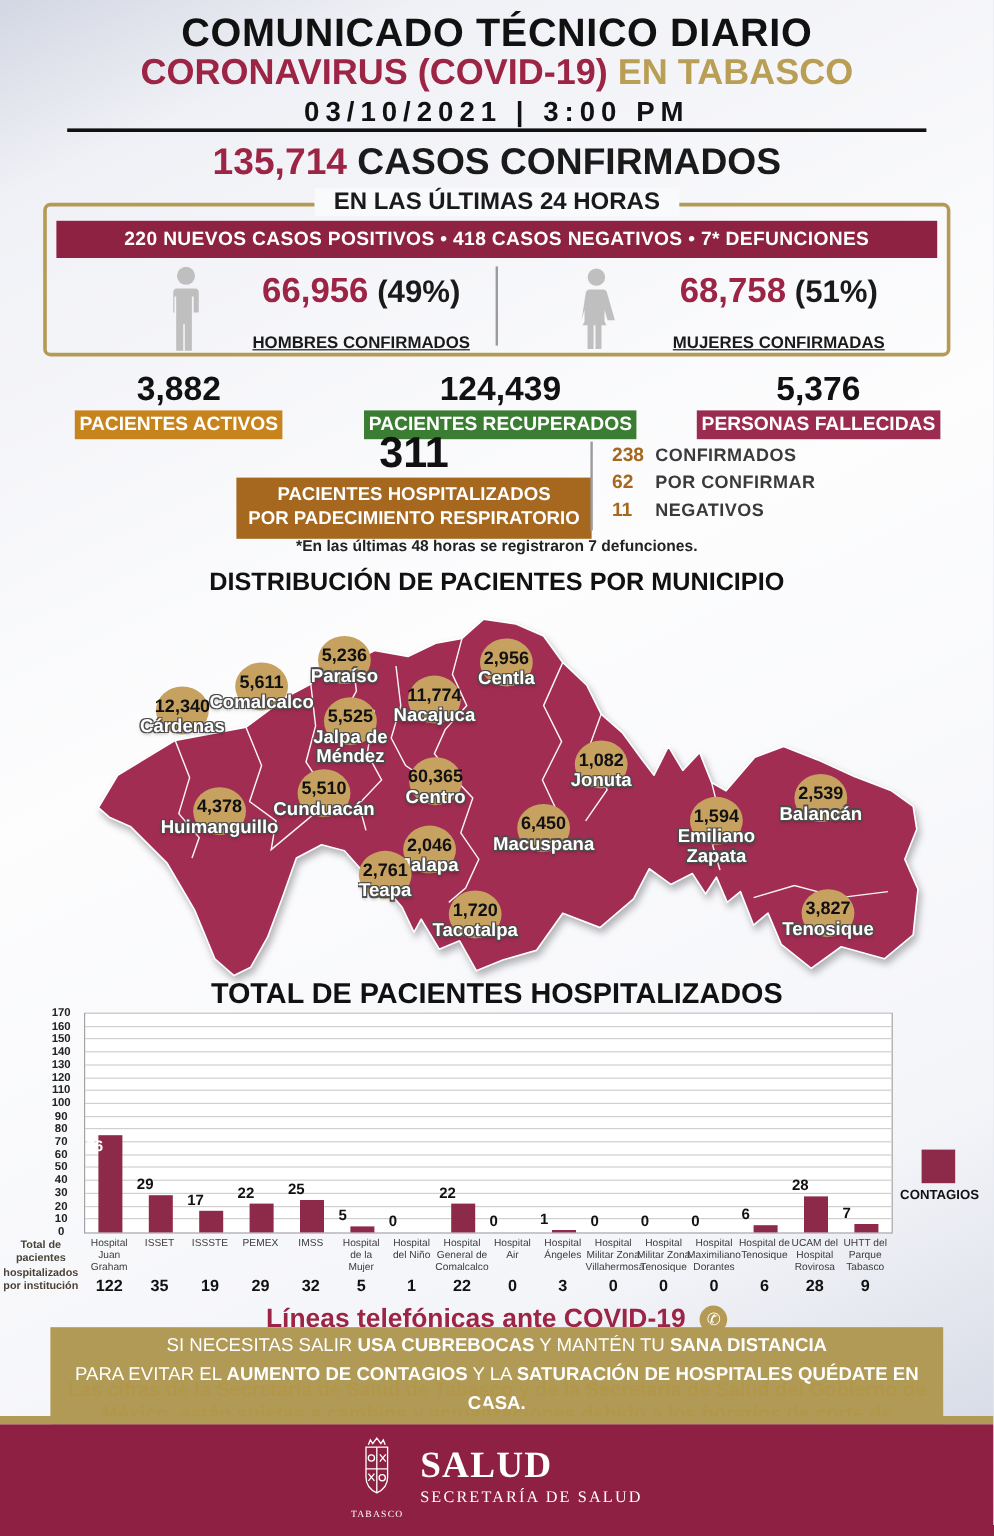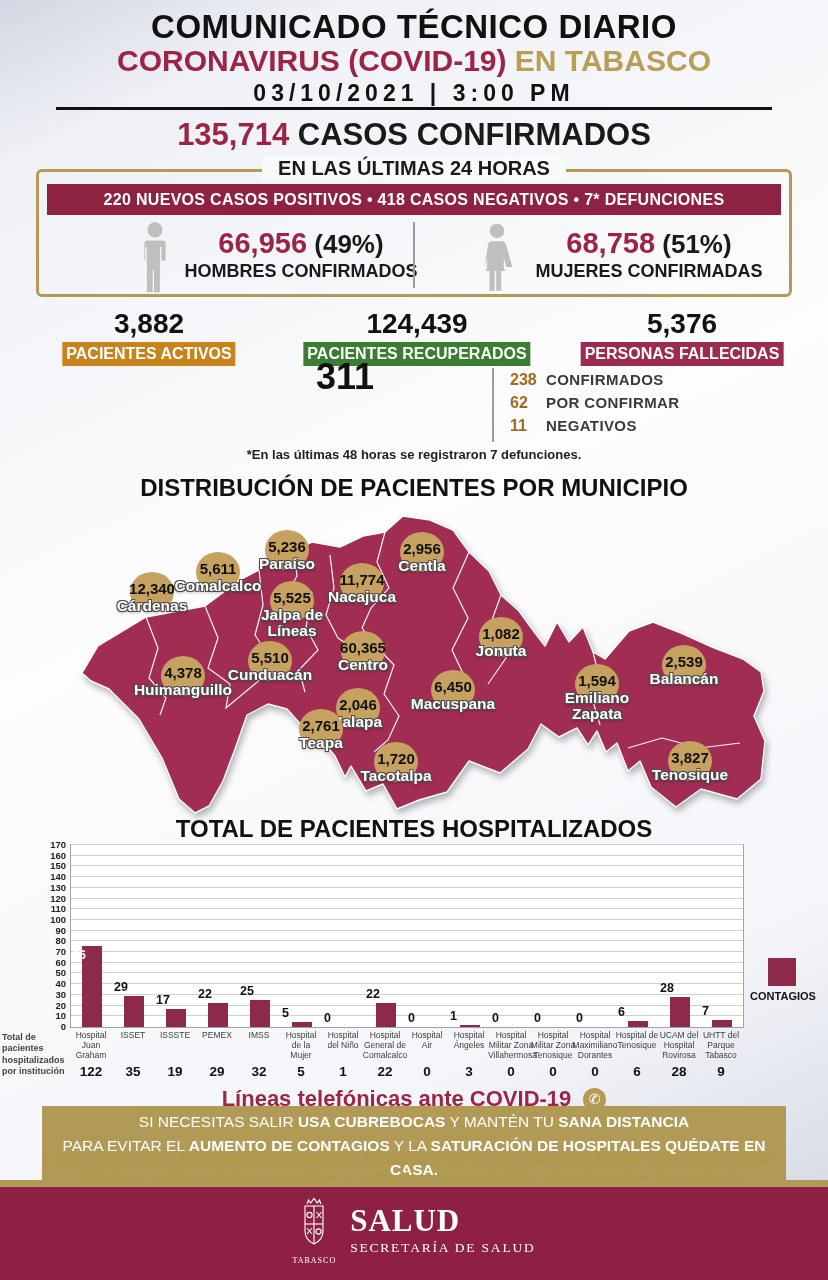--- a/index.html
+++ b/index.html
@@ -23,61 +23,61 @@
 
   .goldbox{left:36px;top:169px;width:750px;height:122px;border:3px solid #b49a55;border-radius:6px;}
   .legend24{position:absolute;left:50%;top:-15px;transform:translateX(-50%);
     font-size:20px;font-weight:700;color:#1a1a1a;background:#f9fafc;padding:0 16px;white-space:nowrap;}
   .banner220{position:absolute;left:8px;right:8px;top:12px;height:31px;background:#8e2243;
     color:#fff;font-size:16px;font-weight:800;line-height:31px;text-align:center;letter-spacing:.3px;}
   .gicon{position:absolute;width:44px;height:72px;fill:#bfbfbf;}
   .gstats{position:absolute;width:268px;text-align:center;}
   .gstats .v{font-size:29px;font-weight:800;color:#9c2444;}
   .gstats .p{font-size:26px;font-weight:700;color:#1a1a1a;}
-  .gstats .l{font-size:18px;font-weight:700;color:#1a1a1a;margin-top:1px;}
+  .gstats .l{font-size:14px;font-weight:700;color:#1a1a1a;margin-top:17px;text-decoration:underline;}
   .gdivider{position:absolute;left:413px;top:222px;width:2px;height:66px;background:#9a9aa0;}
 
   
   .card{position:absolute;top:308px;transform:translateX(-50%);text-align:center;white-space:nowrap;}
   .card .cv{font-size:28px;font-weight:800;color:#111;}
   .card .cl{display:inline-block;margin-top:2px;padding:3px 4px;font-size:16px;font-weight:800;color:#fff;}
   .card:nth-child(1){left:149px;} .card:nth-child(2){left:417px;} .card:nth-child(3){left:682px;}
 
   
   .h311v{left:200px;top:356px;width:290px;text-align:center;font-size:36px;font-weight:800;color:#111;}
   .h311box{left:197px;top:398px;width:296px;background:#a5681e;color:#fff;text-align:center;
     font-size:15.5px;font-weight:800;line-height:1.32;padding:5px 0;}
   .vline{left:492px;top:368px;width:2px;height:74px;background:#9a9aa0;}
   .breakdown{left:510px;top:371px;}
   .brow{margin-bottom:5px;white-space:nowrap;}
   .brow .bn{display:inline-block;width:36px;font-size:16px;font-weight:800;color:#a5681e;}
   .brow .bl{font-size:15px;font-weight:700;color:#3a3a3a;letter-spacing:.4px;}
   .footnote{top:447px;font-size:13px;font-weight:600;color:#222;}
 
-  .mapTitle{top:474px;font-size:24px;font-weight:800;color:#111;}
+  .mapTitle{top:474px;font-size:21px;font-weight:800;color:#111;}
   .mapsvg{left:0;top:500px;}
   .mun{position:absolute;width:130px;margin-left:-65px;text-align:center;z-index:3;}
   .mun-ell{position:absolute;left:50%;top:-8px;transform:translateX(-50%);
     width:44px;height:40px;background:#c6a160;border-radius:50%;}
   .mun-v{position:relative;font-size:15px;font-weight:800;color:#111;white-space:nowrap;}
   .mun-n{position:relative;display:block;font-size:15.5px;font-weight:800;color:#fff;line-height:1.02;
     white-space:pre-line;
     text-shadow:-1px -1px 0 #4c4c4c,1px -1px 0 #4c4c4c,-1px 1px 0 #4c4c4c,1px 1px 0 #4c4c4c,0 2px 3px rgba(0,0,0,.35);}
 
   .chartTitle{top:815px;font-size:24px;font-weight:800;color:#111;}
   .plot{left:70px;top:844px;width:672px;height:182px;background:#fff;border:1px solid #a3a3a3;}
   .grid{position:absolute;left:0;width:100%;height:1px;background:#cfcfcf;}
-  .ylab{position:absolute;width:30px;text-align:right;font-size:9.5px;font-weight:600;color:#222;}
+  .ylab{position:absolute;width:30px;text-align:center;font-size:9.5px;font-weight:600;color:#222;}
   .bar{position:absolute;background:#8e2a49;}
   .bval{position:absolute;text-align:left;font-size:12.5px;font-weight:800;color:#111;white-space:nowrap;}
   .bval.inbar{color:#fff;}
   .xlab{position:absolute;top:1030px;text-align:center;font-size:8.5px;font-weight:500;color:#3d3d3d;
     line-height:1.18;white-space:pre-line;}
   .tot{position:absolute;top:1064px;text-align:center;font-size:13.5px;font-weight:800;color:#111;}
-  .rowhdr{left:2px;top:1032px;width:64px;text-align:left;font-size:9px;font-weight:800;color:#4b4238;
+  .rowhdr{left:2px;top:1032px;width:64px;text-align:center;font-size:9px;font-weight:800;color:#4b4238;
     line-height:1.25;white-space:pre-line;}
   .legendbox{left:768px;top:958px;width:28px;height:28px;background:#8e2a49;}
   .legendlab{left:740px;top:990px;width:86px;text-align:center;font-size:11px;font-weight:800;color:#111;}
 
   .phones{top:1086px;display:flex;justify-content:center;align-items:center;gap:12px;white-space:nowrap;}
   .phlabel{font-size:22px;font-weight:800;color:#9c2444;}
   .phicon{display:inline-flex;width:23px;height:23px;border-radius:50%;background:#b49a55;color:#fff;
     align-items:center;justify-content:center;font-size:14px;}
   .phnum{font-size:21px;font-weight:800;color:#111;}
   .phsep{font-size:18px;font-weight:400;color:#333;margin:0 10px;}
@@ -133,20 +133,22 @@
   </div>
   <div class="abs gdivider"></div>
 
   <div id="status-cards">
       <div class="card"><div class="cv">3,882</div><div class="cl" style="background: rgb(200, 132, 28);">PACIENTES ACTIVOS</div></div>
       <div class="card"><div class="cv">124,439</div><div class="cl" style="background: rgb(59, 125, 51);">PACIENTES RECUPERADOS</div></div>
       <div class="card"><div class="cv">5,376</div><div class="cl" style="background: rgb(156, 43, 80);">PERSONAS FALLECIDAS</div></div>
     </div>
 
   <div class="abs h311v">311</div>
+  <div class="abs h311box" style="white-space:pre-line;">PACIENTES HOSPITALIZADOS
+POR PADECIMIENTO RESPIRATORIO</div>
   <div class="abs vline"></div>
   <div class="abs breakdown" id="breakdown">
       <div class="brow"><span class="bn">238</span><span class="bl">CONFIRMADOS</span></div>
       <div class="brow"><span class="bn">62</span><span class="bl">POR CONFIRMAR</span></div>
       <div class="brow"><span class="bn">11</span><span class="bl">NEGATIVOS</span></div>
     </div>
   <div class="abs ctr footnote">*En las últimas 48 horas se registraron 7 defunciones.</div>
 
   <div class="abs ctr mapTitle">DISTRIBUCIÓN DE PACIENTES POR MUNICIPIO</div>
   <svg class="abs mapsvg" width="828" height="330" viewBox="0 0 828 330">
@@ -174,21 +176,21 @@
         <path d="M 628,248 L 662,238 L 700,248 L 740,243"></path>
         <path d="M 593,152 L 600,180 L 594,205 L 600,225"></path>
       </g>
     </g>
   </svg>
   <div id="map-labels">
       <div class="mun" style="left: 152px; top: 580px;"><span class="mun-ell" style="background: rgb(198, 161, 96);"></span><span class="mun-v">12,340</span><span class="mun-n">Cárdenas</span></div>
       <div class="mun" style="left: 218px; top: 560px;"><span class="mun-ell" style="background: rgb(198, 161, 96);"></span><span class="mun-v">5,611</span><span class="mun-n">Comalcalco</span></div>
       <div class="mun" style="left: 287px; top: 538px;"><span class="mun-ell" style="background: rgb(198, 161, 96);"></span><span class="mun-v">5,236</span><span class="mun-n">Paraíso</span></div>
       <div class="mun" style="left: 292px; top: 589px;"><span class="mun-ell" style="background: rgb(198, 161, 96);"></span><span class="mun-v">5,525</span><span class="mun-n">Jalpa de
-Líneas</span></div>
+Méndez</span></div>
       <div class="mun" style="left: 362px; top: 571px;"><span class="mun-ell" style="background: rgb(198, 161, 96);"></span><span class="mun-v">11,774</span><span class="mun-n">Nacajuca</span></div>
       <div class="mun" style="left: 422px; top: 540px;"><span class="mun-ell" style="background: rgb(198, 161, 96);"></span><span class="mun-v">2,956</span><span class="mun-n">Centla</span></div>
       <div class="mun" style="left: 501px; top: 625px;"><span class="mun-ell" style="background: rgb(198, 161, 96);"></span><span class="mun-v">1,082</span><span class="mun-n">Jonuta</span></div>
       <div class="mun" style="left: 363px; top: 639px;"><span class="mun-ell" style="background: rgb(198, 161, 96);"></span><span class="mun-v">60,365</span><span class="mun-n">Centro</span></div>
       <div class="mun" style="left: 270px; top: 649px;"><span class="mun-ell" style="background: rgb(198, 161, 96);"></span><span class="mun-v">5,510</span><span class="mun-n">Cunduacán</span></div>
       <div class="mun" style="left: 183px; top: 664px;"><span class="mun-ell" style="background: rgb(198, 161, 96);"></span><span class="mun-v">4,378</span><span class="mun-n">Huimanguillo</span></div>
       <div class="mun" style="left: 453px; top: 678px;"><span class="mun-ell" style="background: rgb(198, 161, 96);"></span><span class="mun-v">6,450</span><span class="mun-n">Macuspana</span></div>
       <div class="mun" style="left: 358px; top: 696px;"><span class="mun-ell" style="background: rgb(198, 161, 96);"></span><span class="mun-v">2,046</span><span class="mun-n">Jalapa</span></div>
       <div class="mun" style="left: 597px; top: 672px;"><span class="mun-ell" style="background: rgb(198, 161, 96);"></span><span class="mun-v">1,594</span><span class="mun-n">Emiliano
 Zapata</span></div>

